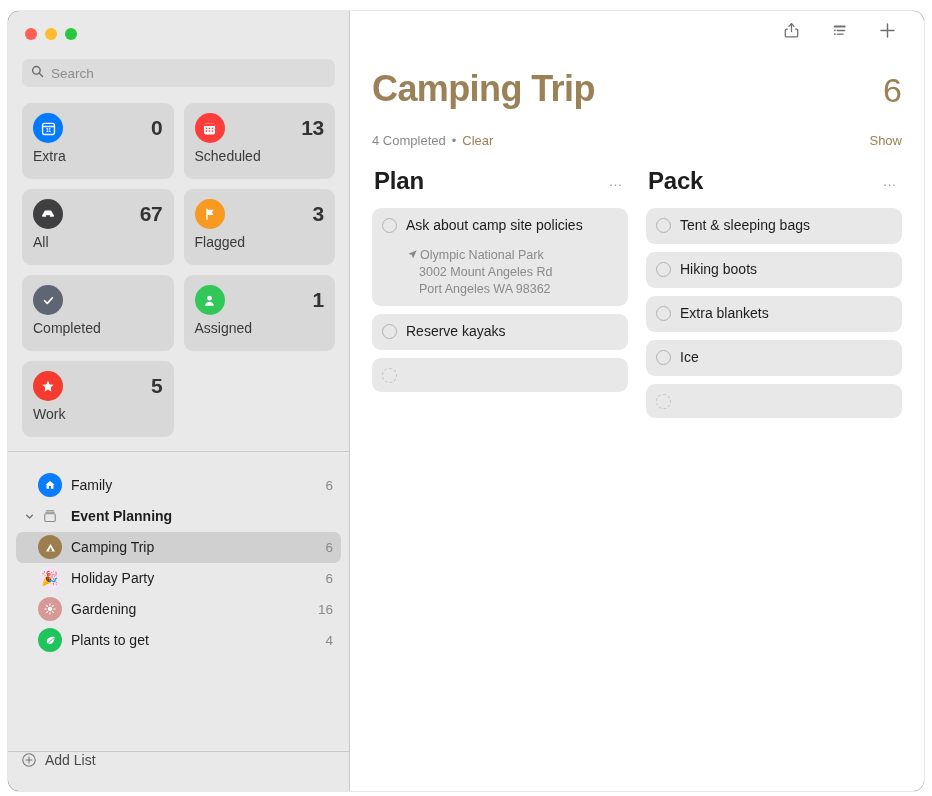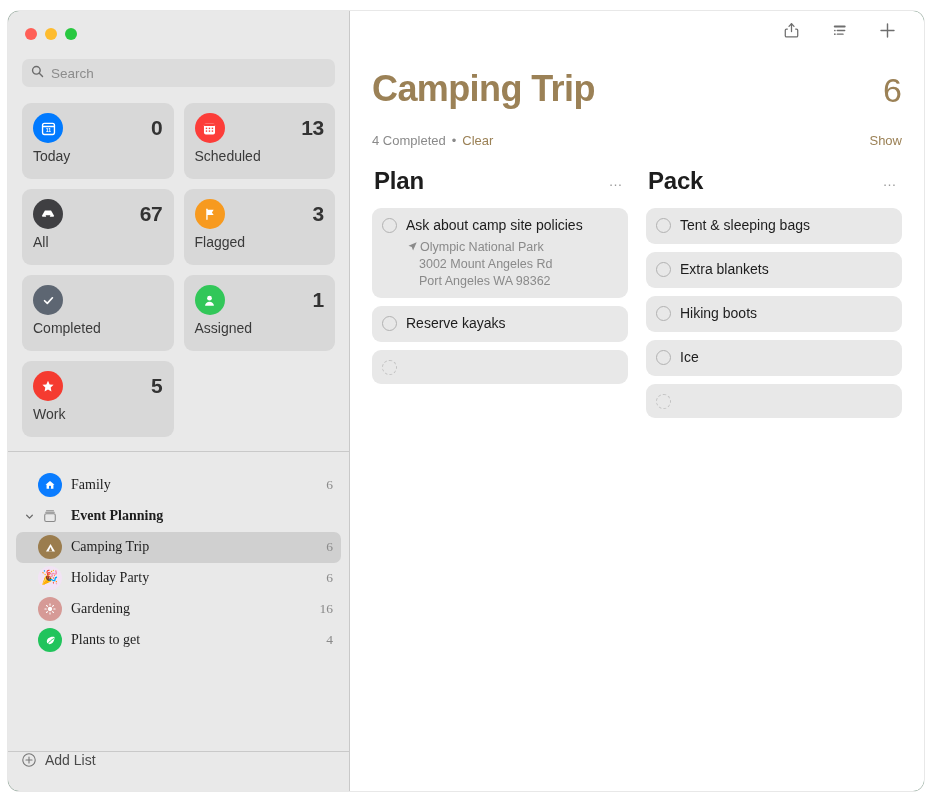--- a/index.html
+++ b/index.html
@@ -116,21 +116,20 @@
     height: 0.5px;
     background: #c9c9c9;
     margin-top: 14px;
   }
 
   
   .lists {
     flex: 1;
     overflow: hidden;
     padding-top: 18px;
-    font-family: Liberation Serif, serif;
   }
   .list-row {
     height: 31px;
     display: flex;
     align-items: center;
     margin: 0 8px;
     padding: 0 8px 0 4px;
     border-radius: 7px;
     cursor: default;
     gap: 0;
@@ -311,21 +310,21 @@
     border-style: dashed;
     border-color: #c2c2c2;
   }
   .card-body { flex: 1; min-width: 0; }
   .card-title {
     font-size: 14px;
     color: #1d1d1d;
     line-height: 1.28;
   }
   .card-location {
-    margin-top: 4px;
+    margin-top: 12px;
     font-size: 12.5px;
     color: #8a8a8a;
     line-height: 1.32;
     padding-left: 1px;
   }
   .loc-first {
     display: flex;
     align-items: flex-start;
     gap: 2px;
   }
@@ -363,21 +362,21 @@
         <div class="tile-top">
           <div class="tile-badge" style="background:#007aff">
             <svg width="17" height="17" viewBox="0 0 20 20">
               <rect x="3" y="4" width="14" height="13" rx="2.2" fill="none" stroke="#fff" stroke-width="1.6"></rect>
               <line x1="3" y1="7.6" x2="17" y2="7.6" stroke="#fff" stroke-width="1.6"></line>
               <text x="10" y="14.6" font-size="6" fill="#fff" text-anchor="middle" font-family="Liberation Sans, sans-serif" font-weight="bold">11</text>
             </svg>
           </div>
           <div class="tile-count">0</div>
         </div>
-        <div class="tile-label">Today</div>
+        <div class="tile-label">Extra</div>
       </div>
 
       <div class="tile">
         <div class="tile-top">
           <div class="tile-badge" style="background:#fc3d39">
             <svg width="17" height="17" viewBox="0 0 20 20">
               <rect x="3.5" y="4" width="13" height="13" rx="2.2" fill="#fff"></rect>
               <rect x="3.5" y="4" width="13" height="3.2" rx="1.4" fill="#fc3d39"></rect>
               <g fill="#fc3d39">
                 <rect x="5.6" y="9" width="1.7" height="1.7"></rect>
@@ -657,28 +656,28 @@
         <div class="card">
           <div class="checkbox"></div>
           <div class="card-body">
             <div class="card-title">Tent &amp; sleeping bags</div>
           </div>
         </div>
 
         <div class="card">
           <div class="checkbox"></div>
           <div class="card-body">
-            <div class="card-title">Extra blankets</div>
+            <div class="card-title">Hiking boots</div>
           </div>
         </div>
 
         <div class="card">
           <div class="checkbox"></div>
           <div class="card-body">
-            <div class="card-title">Hiking boots</div>
+            <div class="card-title">Extra blankets</div>
           </div>
         </div>
 
         <div class="card">
           <div class="checkbox"></div>
           <div class="card-body">
             <div class="card-title">Ice</div>
           </div>
         </div>
 

